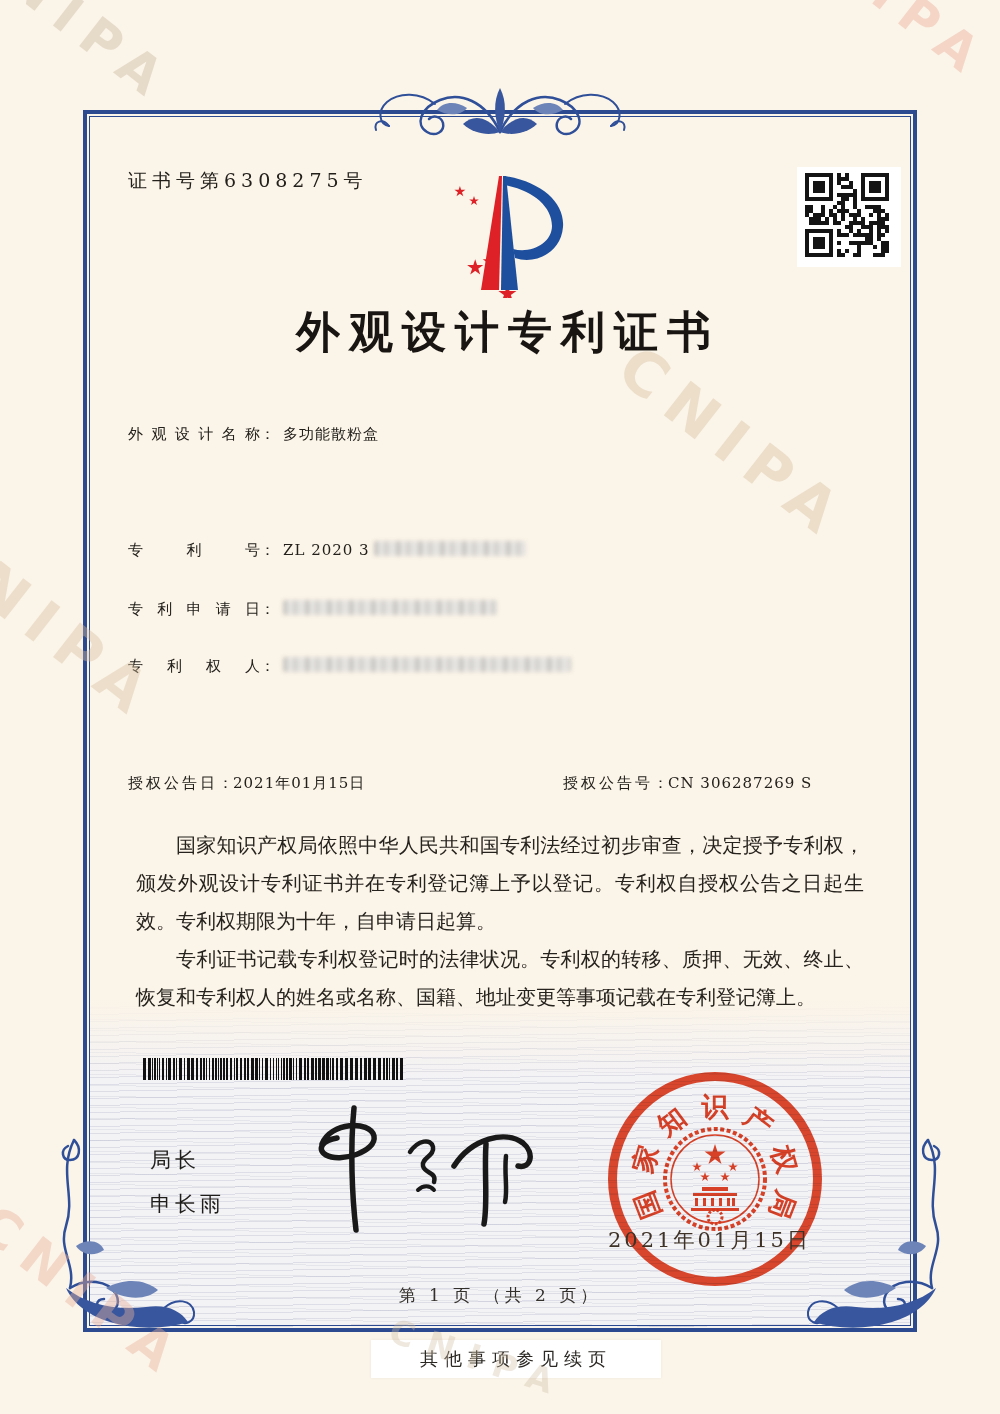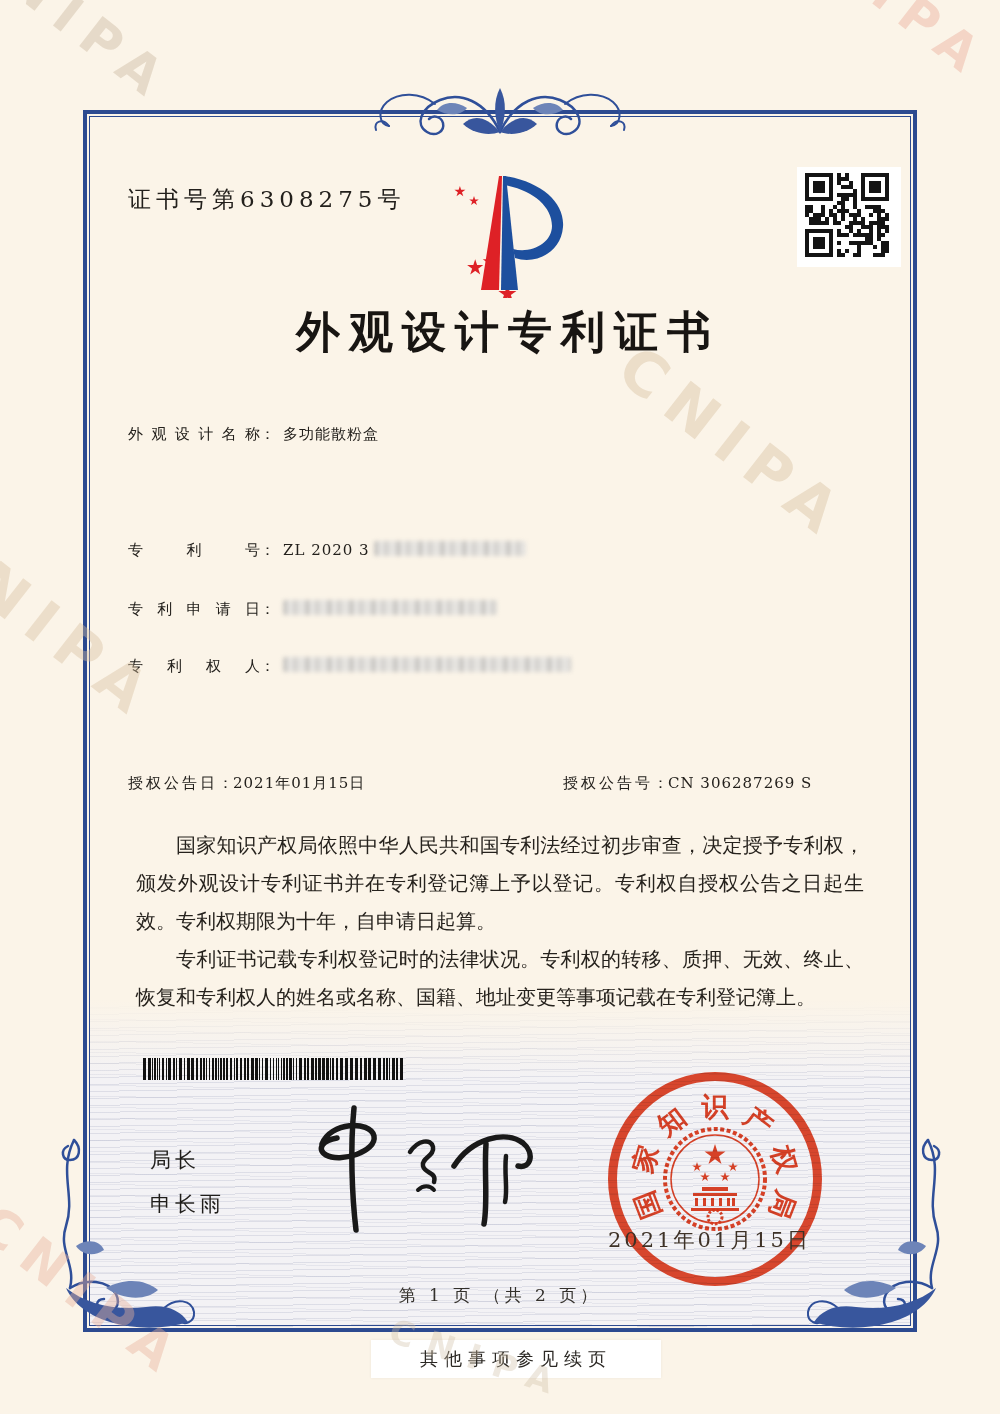--- a/index.html
+++ b/index.html
@@ -30,21 +30,21 @@
 
   
   .guilloche{position:absolute;left:90px;top:1000px;width:820px;height:327px;z-index:2;
      background-color:#f3f2f5;
      background-image:repeating-linear-gradient(179deg,rgba(142,148,178,.22) 0 1px,rgba(255,255,255,0) 1px 7px),
                       repeating-linear-gradient(181deg,rgba(142,148,178,.14) 0 1px,rgba(255,255,255,0) 1px 11px);}
   .guilloche::before{content:"";position:absolute;left:0;top:0;right:0;height:80px;
      background:linear-gradient(#fbf4e8,rgba(251,244,232,0));}
 
   
-  .cert-no{position:absolute;left:128px;top:184px;z-index:4;font-size:23px;
+  .cert-no{position:absolute;left:128px;top:168px;z-index:4;font-size:19px;
            letter-spacing:5px;color:#23201c;}
   .logo{position:absolute;left:428px;top:170px;z-index:4;}
   .qr{position:absolute;left:797px;top:167px;width:104px;height:100px;background:#fff;
       z-index:4;display:flex;align-items:center;justify-content:center;}
   .title{position:absolute;left:8px;top:303px;width:1000px;text-align:center;z-index:4;
          font-size:44px;font-weight:bold;letter-spacing:9px;color:#181512;}
 
   
   .row{position:absolute;left:128px;z-index:4;font-size:15px;color:#23201c;white-space:nowrap;}
   .jlabel{display:inline-block;width:132px;text-align:justify;text-align-last:justify;

